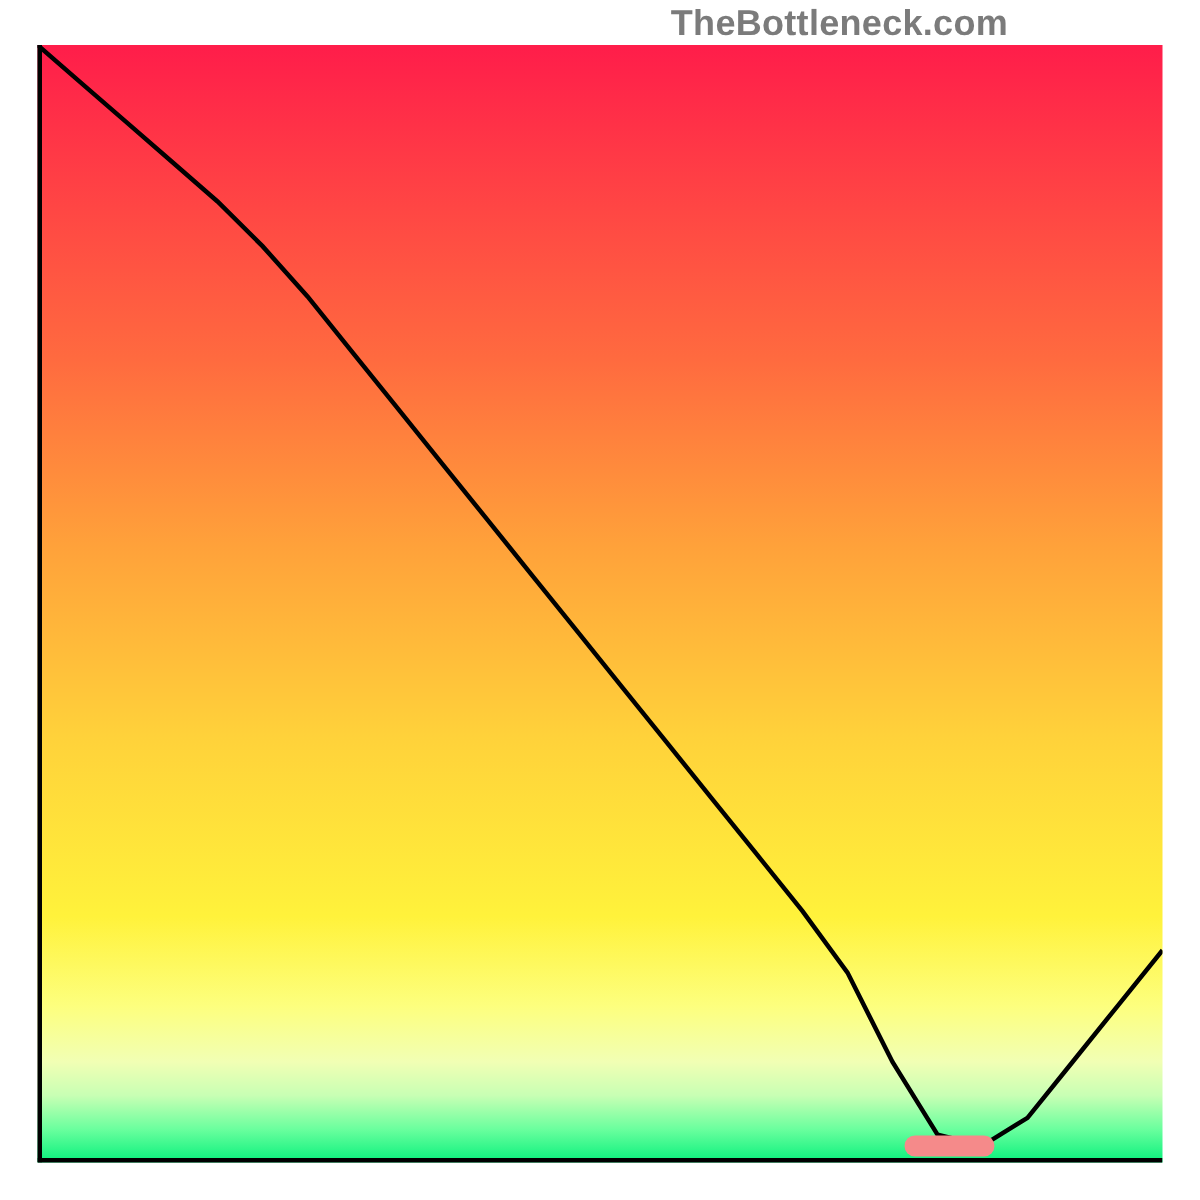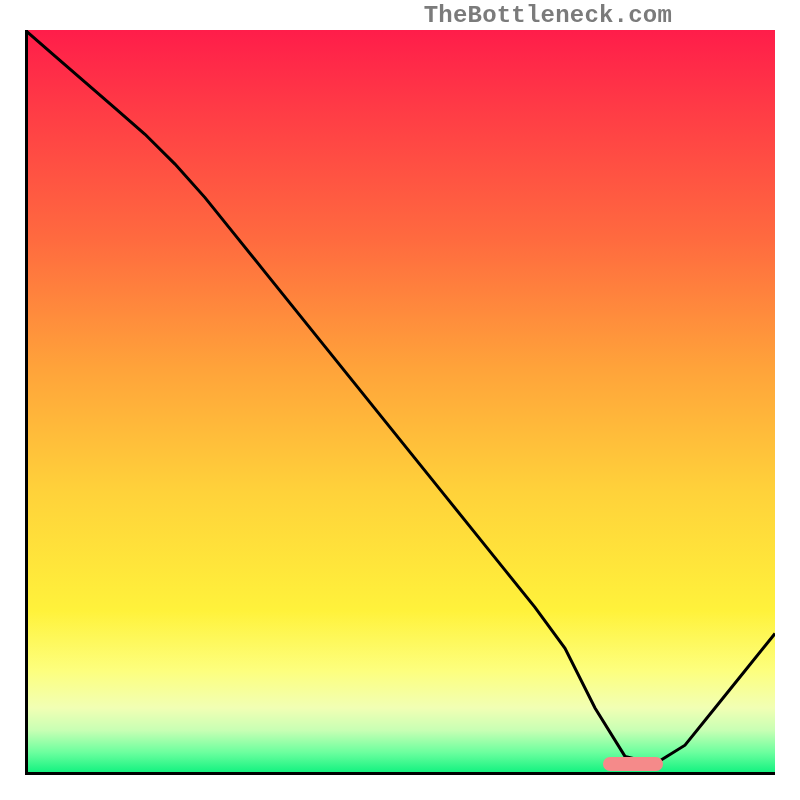--- a/index.html
+++ b/index.html
@@ -7,21 +7,20 @@
     padding: 0;
     width: 800px;
     height: 800px;
     background: #ffffff;
     font-family: Arial, Helvetica, sans-serif;
   }
   .container {
     position: relative;
     width: 684px;
     height: 800px;
-    font-family: Liberation Mono, monospace;
   }
   .watermark {
     position: absolute;
     top: 2px;
     right: 12px;
     font-size: 24px;
     font-weight: bold;
     color: #7b7b7b;
     letter-spacing: 0.2px;
   }

